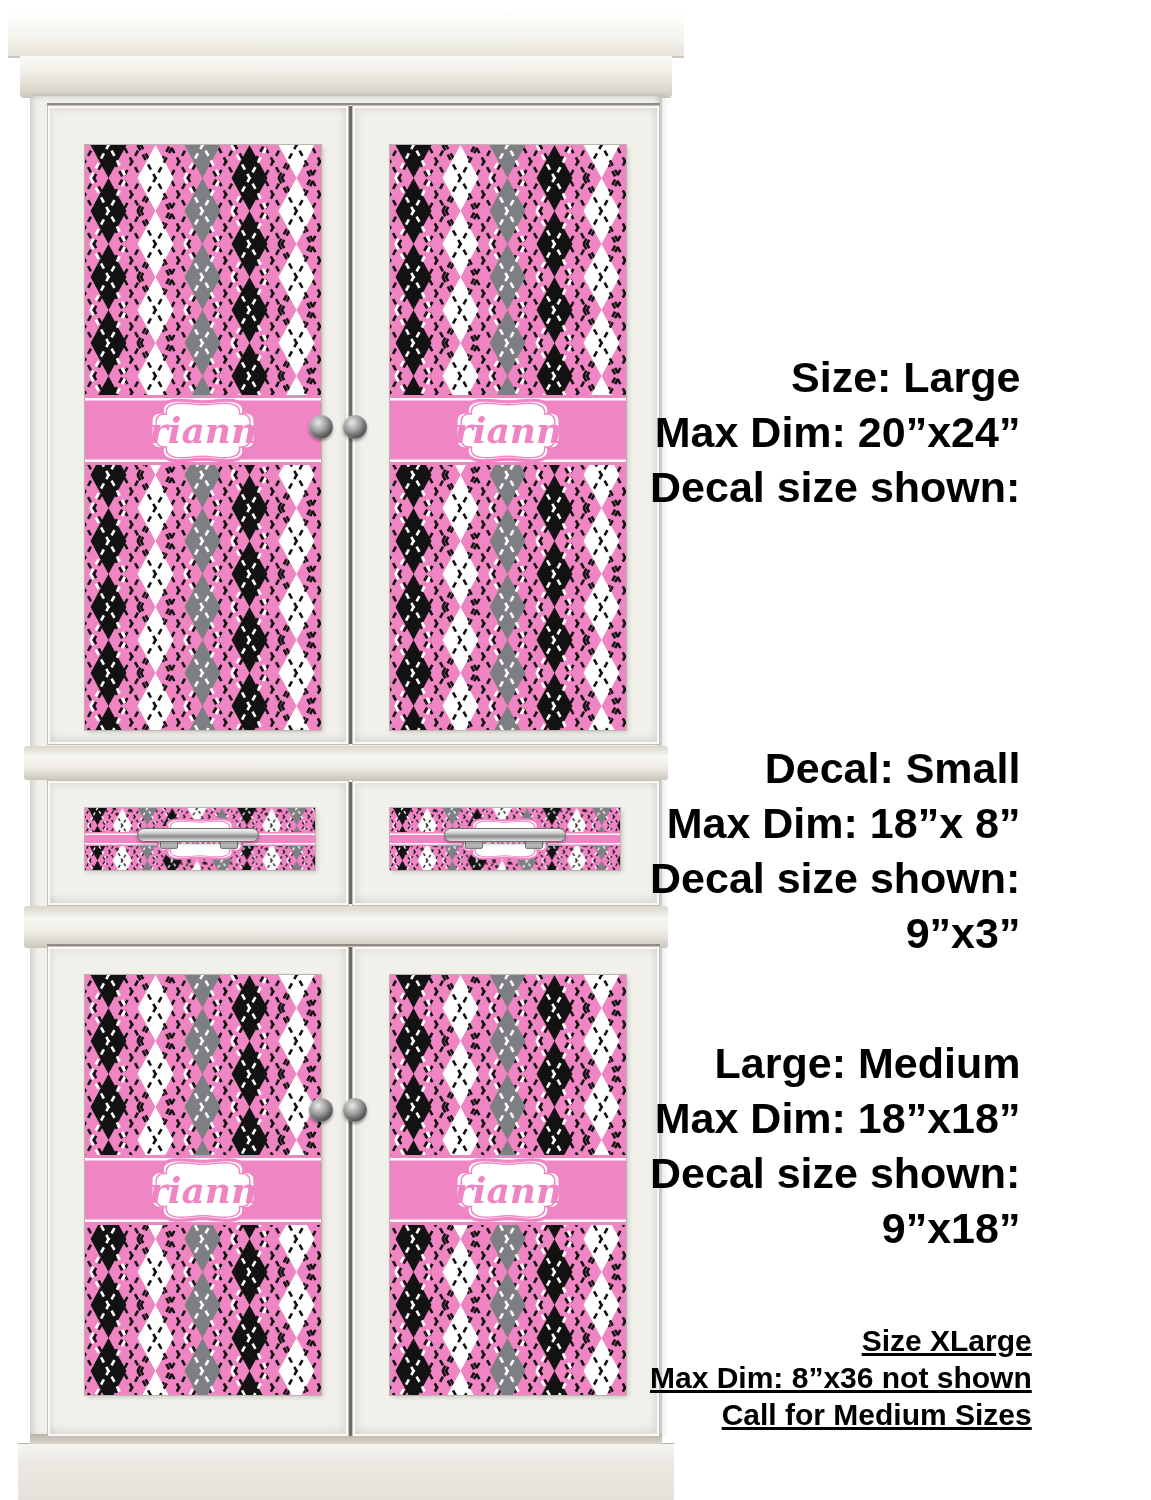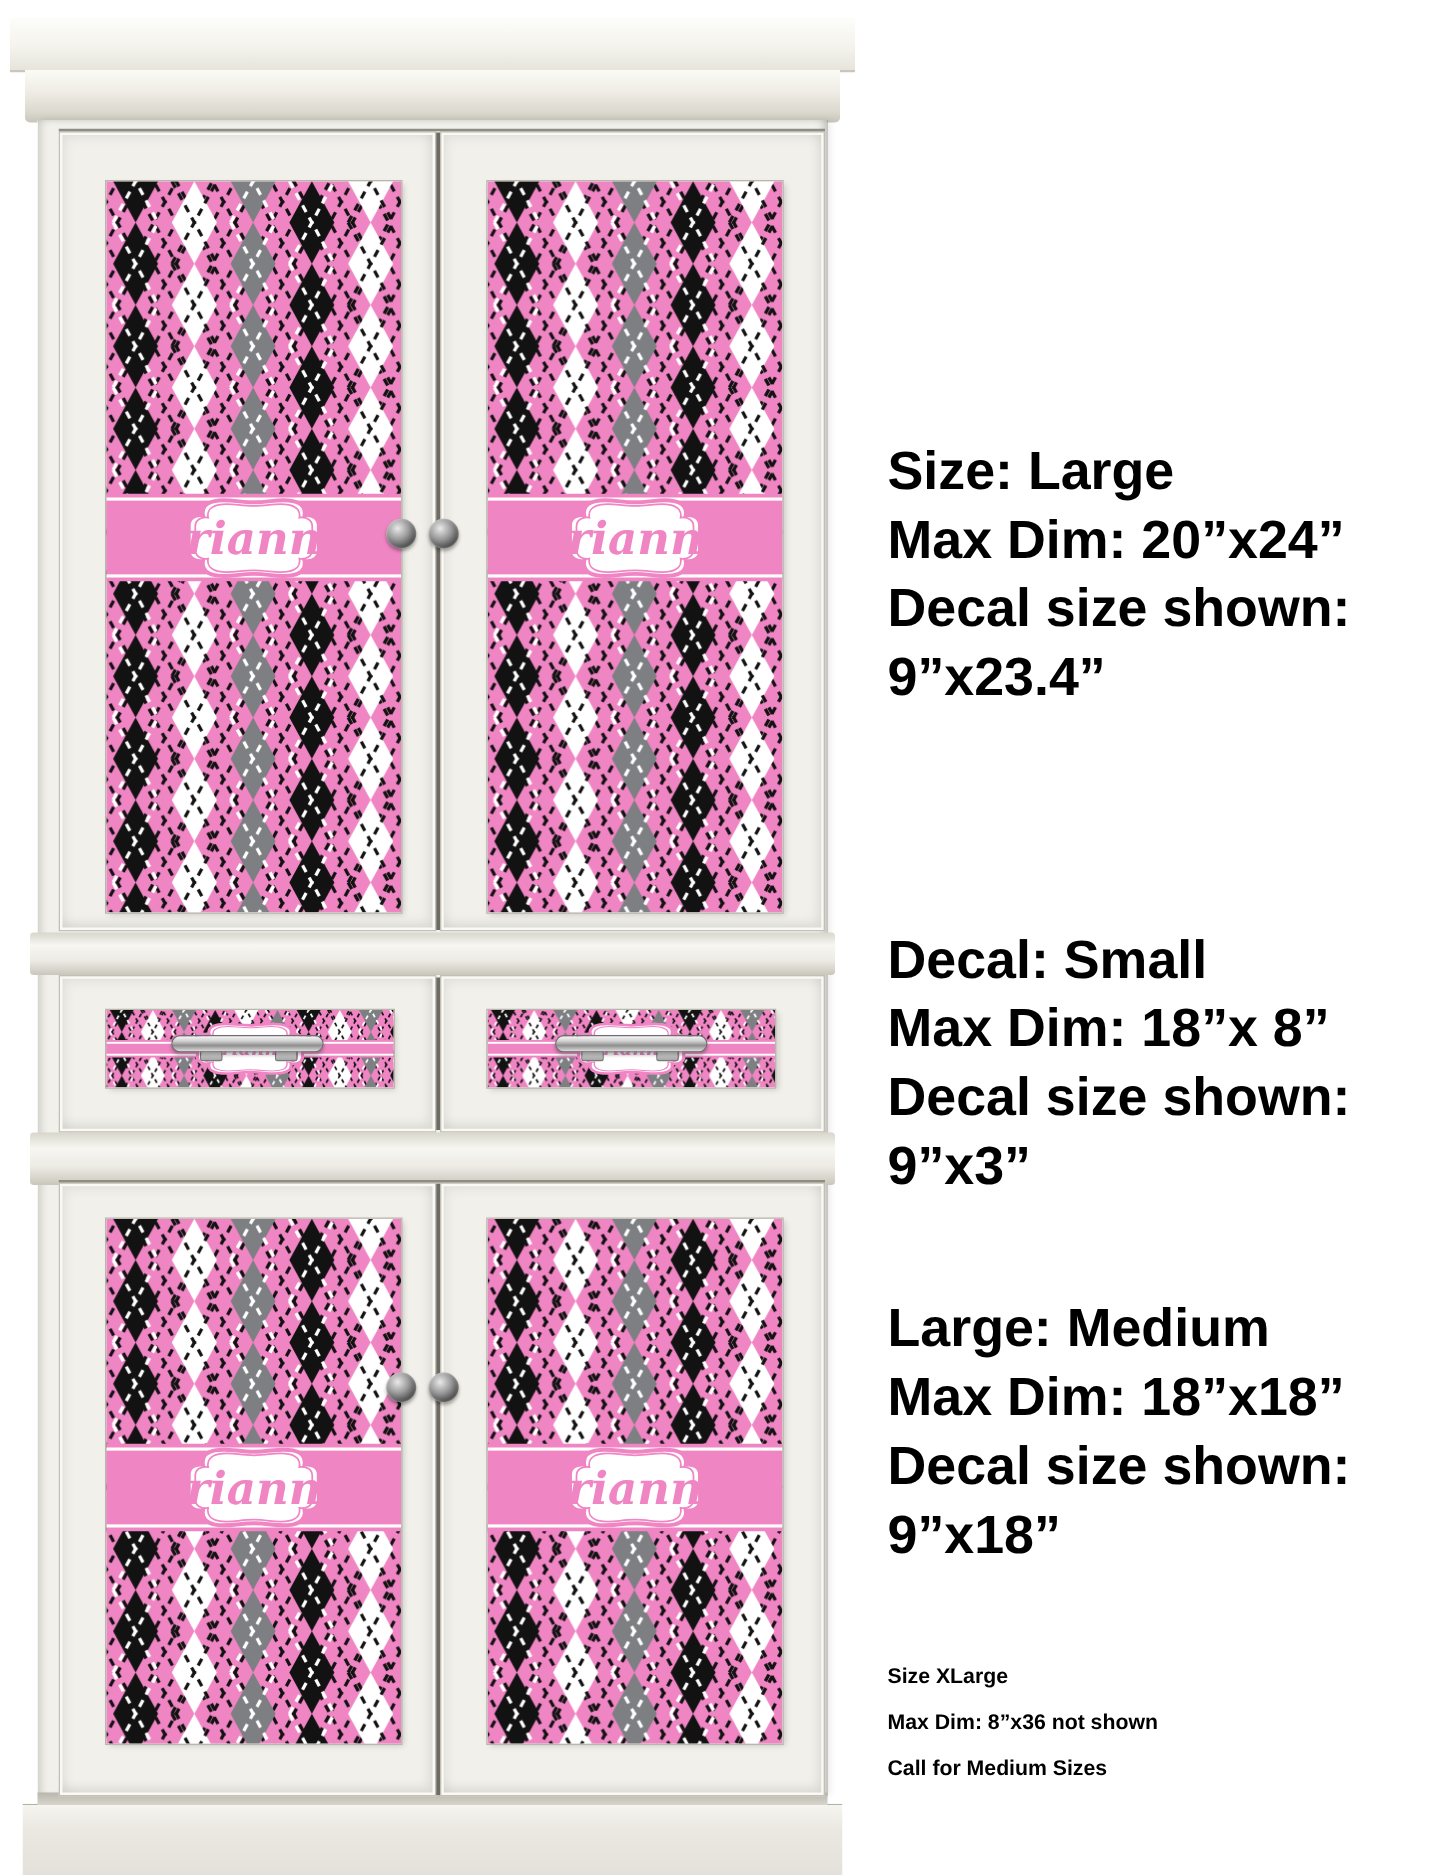--- a/index.html
+++ b/index.html
@@ -66,24 +66,24 @@
   .band-line{fill:var(--decal-white,#fff);}
   .plaque-outer{fill:#ffffff;stroke:var(--decal-pink,#f085c4);stroke-width:6;}
   .plaque-inner{fill:none;stroke:var(--decal-pink,#f085c4);stroke-width:3;}
   .plaque-text{
     font-family:"DejaVu Serif",serif;font-style:italic;font-weight:bold;
     fill:var(--decal-pink,#f085c4);
   }
 
   
   .size-block{
-    left:710px;color:var(--text-color,#000);
-    font-weight:bold;font-size:43px;line-height:55px;white-space:nowrap;
-  }
-  .size-block.small{font-size:17px;line-height:37px;}
+    left:650px;color:var(--text-color,#000);
+    font-weight:bold;font-size:43px;line-height:55px;white-space:nowrap;text-align:right;
+  }
+  .size-block.small{font-size:30px;line-height:37px;text-decoration:underline;}
 </style>
 </head>
 <body>
 
 <svg width="0" height="0" style="position:absolute" aria-hidden="true">
   <defs>
     <pattern id="argyle" width="282" height="66" patternUnits="userSpaceOnUse">
         <rect width="282" height="66" fill="#f085c4"></rect>
         <line x1="-18" y1="-49.5" x2="18" y2="16.5" stroke="#121212" stroke-width="2.6" stroke-dasharray="6 5"></line>
         <line x1="-18" y1="16.5" x2="18" y2="-49.5" stroke="#121212" stroke-width="2.6" stroke-dasharray="6 5"></line>
@@ -419,21 +419,20 @@
 <div class="abs handle-bar" style="left:137px;top:828px"></div>
 
 <div class="abs handle-post" style="left:465px;top:840px"></div>
 <div class="abs handle-post" style="left:525px;top:840px"></div>
 <div class="abs handle-bar" style="left:444px;top:828px"></div>
 
 <div class="abs size-block" style="top:350px">
   <div>Size: Large</div>
   <div>Max Dim: 20”x24”</div>
   <div>Decal size shown:</div>
-  <div>9”x23.4”</div>
 </div>
 
 <div class="abs size-block" style="top:741px">
   <div>Decal: Small</div>
   <div>Max Dim: 18”x 8”</div>
   <div>Decal size shown:</div>
   <div>9”x3”</div>
 </div>
 
 <div class="abs size-block" style="top:1036px">

